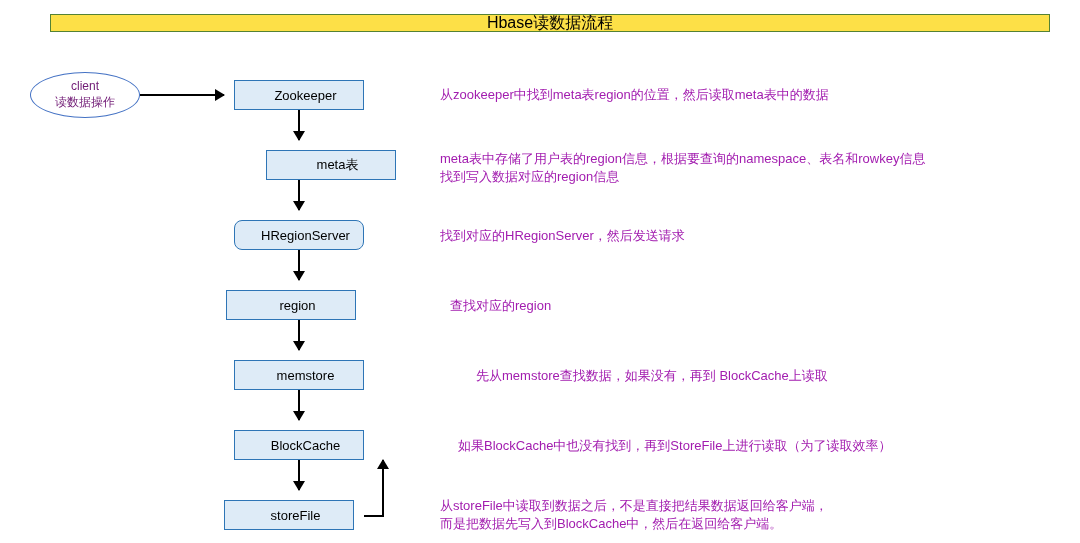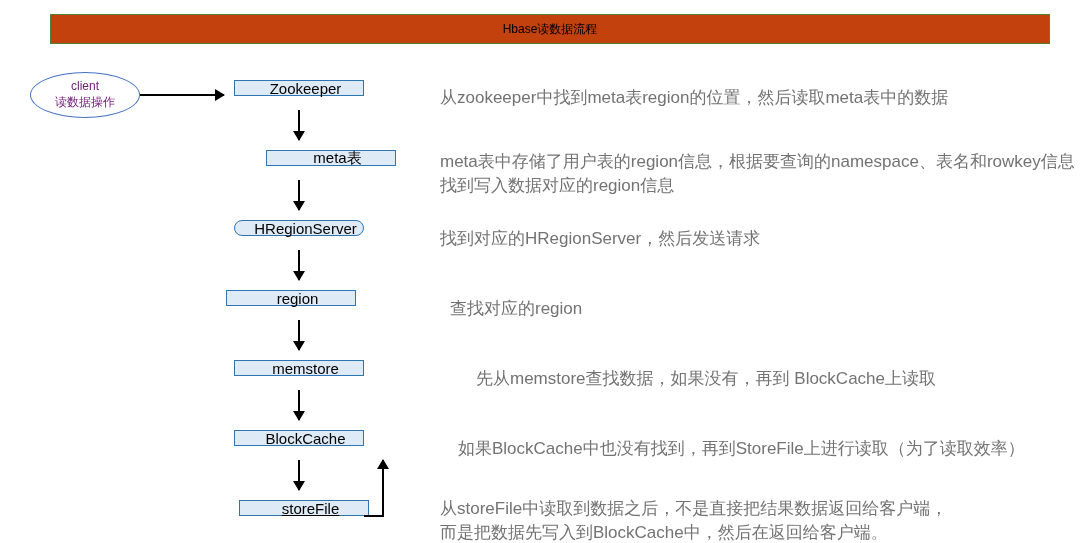--- a/index.html
+++ b/index.html
@@ -8,27 +8,27 @@
       height: 543px;
       background: #ffffff;
       font-family: "Microsoft YaHei", "PingFang SC", sans-serif;
       position: relative;
     }
     .title-bar {
       position: absolute;
       left: 50px;
       top: 14px;
       width: 1000px;
-      height: 30px;
-      background: #c2410c;
+      height: 18px;
+      background: #fde047;
       border: 1px solid #548235;
       display: flex;
       align-items: center;
       justify-content: center;
-      font-size: 12px;
+      font-size: 16px;
       color: #000;
     }
     .client-ellipse {
       position: absolute;
       left: 30px;
       top: 72px;
       width: 110px;
       height: 46px;
       border: 1.5px solid #4472c4;
       border-radius: 50%;
@@ -37,34 +37,34 @@
       align-items: center;
       justify-content: center;
       font-size: 12px;
       color: #701a75;
       line-height: 1.3;
       text-align: center;
     }
     .node-box {
       position: absolute;
       width: 130px;
-      height: 16px;
+      height: 30px;
       background: #deebf7;
       border: 1px solid #2e75b6;
       display: flex;
       align-items: center;
       justify-content: center;
-      font-size: 15px;
+      font-size: 13px;
       color: #000;
       padding-left: 13px;
     }
     .desc-text {
       position: absolute;
-      font-size: 17px;
-      color: #737373;
+      font-size: 13px;
+      color: #a21caf;
       line-height: 1.4;
       white-space: pre-line;
     }
     .arrow-down {
       position: absolute;
       width: 2px;
       background: #000;
     }
     .arrow-down::after {
       content: '';
@@ -168,21 +168,21 @@
 
 <div class="arrow-down" style="left:298px; top:390px; height:30px;"></div>
 
 <div class="node-box" style="left:234px; top:430px;">
   <span>BlockCache</span>
 </div>
 <div class="desc-text" style="left:450px; top:437px;margin-left:8px;">如果BlockCache中也没有找到，再到StoreFile上进行读取（为了读取效率）</div>
 
 <div class="arrow-down" style="left:298px; top:460px; height:30px;"></div>
 
-<div class="node-box" style="left:239px; top:500px;text-decoration:underline;">
+<div class="node-box" style="left:224px; top:500px;">
   <span>storeFile</span>
 </div>
 <div class="desc-text" style="left:440px; top:497px;">从storeFile中读取到数据之后，不是直接把结果数据返回给客户端，
 而是把数据先写入到BlockCache中，然后在返回给客户端。</div>
 
 <div class="arrow-up-back" style="left:364px; top:460px;">
   <div class="hline" style="left:0; top:55px; width:20px;"></div>
   <div class="vline" style="left:18px; top:0; height:56px;"></div>
 </div>
 

